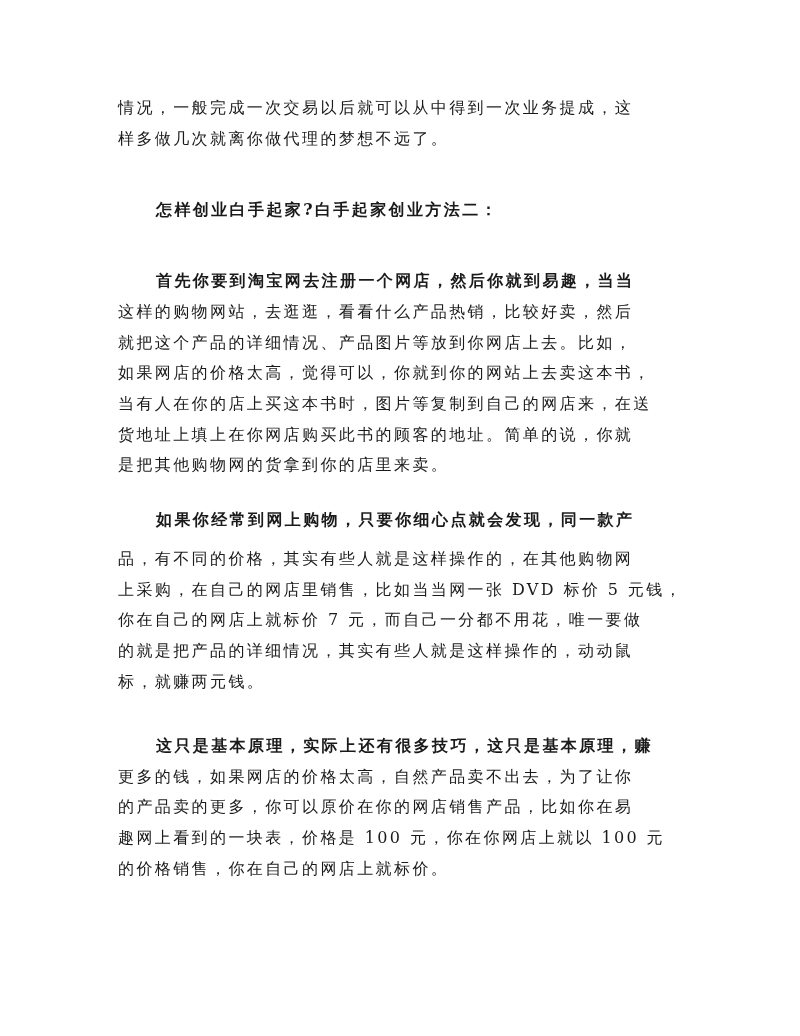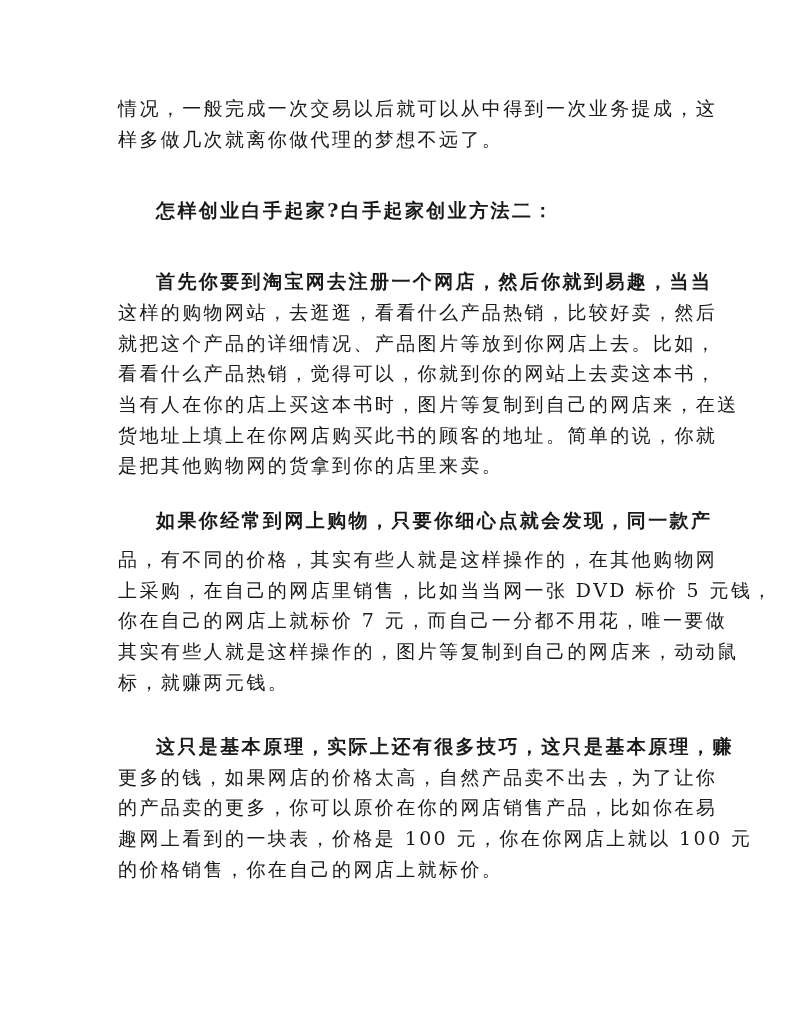--- a/index.html
+++ b/index.html
@@ -18,21 +18,21 @@
     .page {
       position: absolute;
       left: 118px;
       top: 0;
       width: 564px;
     }
     .line {
       position: absolute;
       left: 0;
       white-space: nowrap;
-      font-size: 19px;
+      font-size: 16px;
       line-height: 24px;
       height: 24px;
       letter-spacing: 2.4px;
     }
     .indent { left: 38px; font-weight: bold; }
   </style>
 </head>
 <body>
 
 <div class="page">
@@ -43,32 +43,32 @@
   </div>
 
   <div>
     <div class="line indent" style="top:198px">怎样创业白手起家?白手起家创业方法二：</div>
   </div>
 
   <div>
     <div class="line indent" style="top:269px">首先你要到淘宝网去注册一个网店，然后你就到易趣，当当</div>
     <div class="line" style="top:300px">这样的购物网站，去逛逛，看看什么产品热销，比较好卖，然后</div>
     <div class="line" style="top:331px">就把这个产品的详细情况、产品图片等放到你网店上去。比如，</div>
-    <div class="line" style="top:361px">看看什么产品热销，觉得可以，你就到你的网站上去卖这本书，</div>
+    <div class="line" style="top:361px">如果网店的价格太高，觉得可以，你就到你的网站上去卖这本书，</div>
     <div class="line" style="top:392px">当有人在你的店上买这本书时，图片等复制到自己的网店来，在送</div>
     <div class="line" style="top:423px">货地址上填上在你网店购买此书的顾客的地址。简单的说，你就</div>
     <div class="line" style="top:453px">是把其他购物网的货拿到你的店里来卖。</div>
   </div>
 
   <div>
     <div class="line indent" style="top:508px">如果你经常到网上购物，只要你细心点就会发现，同一款产</div>
     <div class="line" style="top:547px">品，有不同的价格，其实有些人就是这样操作的，在其他购物网</div>
     <div class="line" style="top:578px">上采购，在自己的网店里销售，比如当当网一张 DVD 标价 5 元钱，</div>
     <div class="line" style="top:608px">你在自己的网店上就标价 7 元，而自己一分都不用花，唯一要做</div>
-    <div class="line" style="top:639px">其实有些人就是这样操作的，图片等复制到自己的网店来，动动鼠</div>
+    <div class="line" style="top:639px">的就是把产品的详细情况，其实有些人就是这样操作的，动动鼠</div>
     <div class="line" style="top:670px">标，就赚两元钱。</div>
   </div>
 
   <div>
     <div class="line indent" style="top:734px">这只是基本原理，实际上还有很多技巧，这只是基本原理，赚</div>
     <div class="line" style="top:765px">更多的钱，如果网店的价格太高，自然产品卖不出去，为了让你</div>
     <div class="line" style="top:795px">的产品卖的更多，你可以原价在你的网店销售产品，比如你在易</div>
     <div class="line" style="top:826px">趣网上看到的一块表，价格是 100 元，你在你网店上就以 100 元</div>
     <div class="line" style="top:857px">的价格销售，你在自己的网店上就标价。</div>
   </div>

